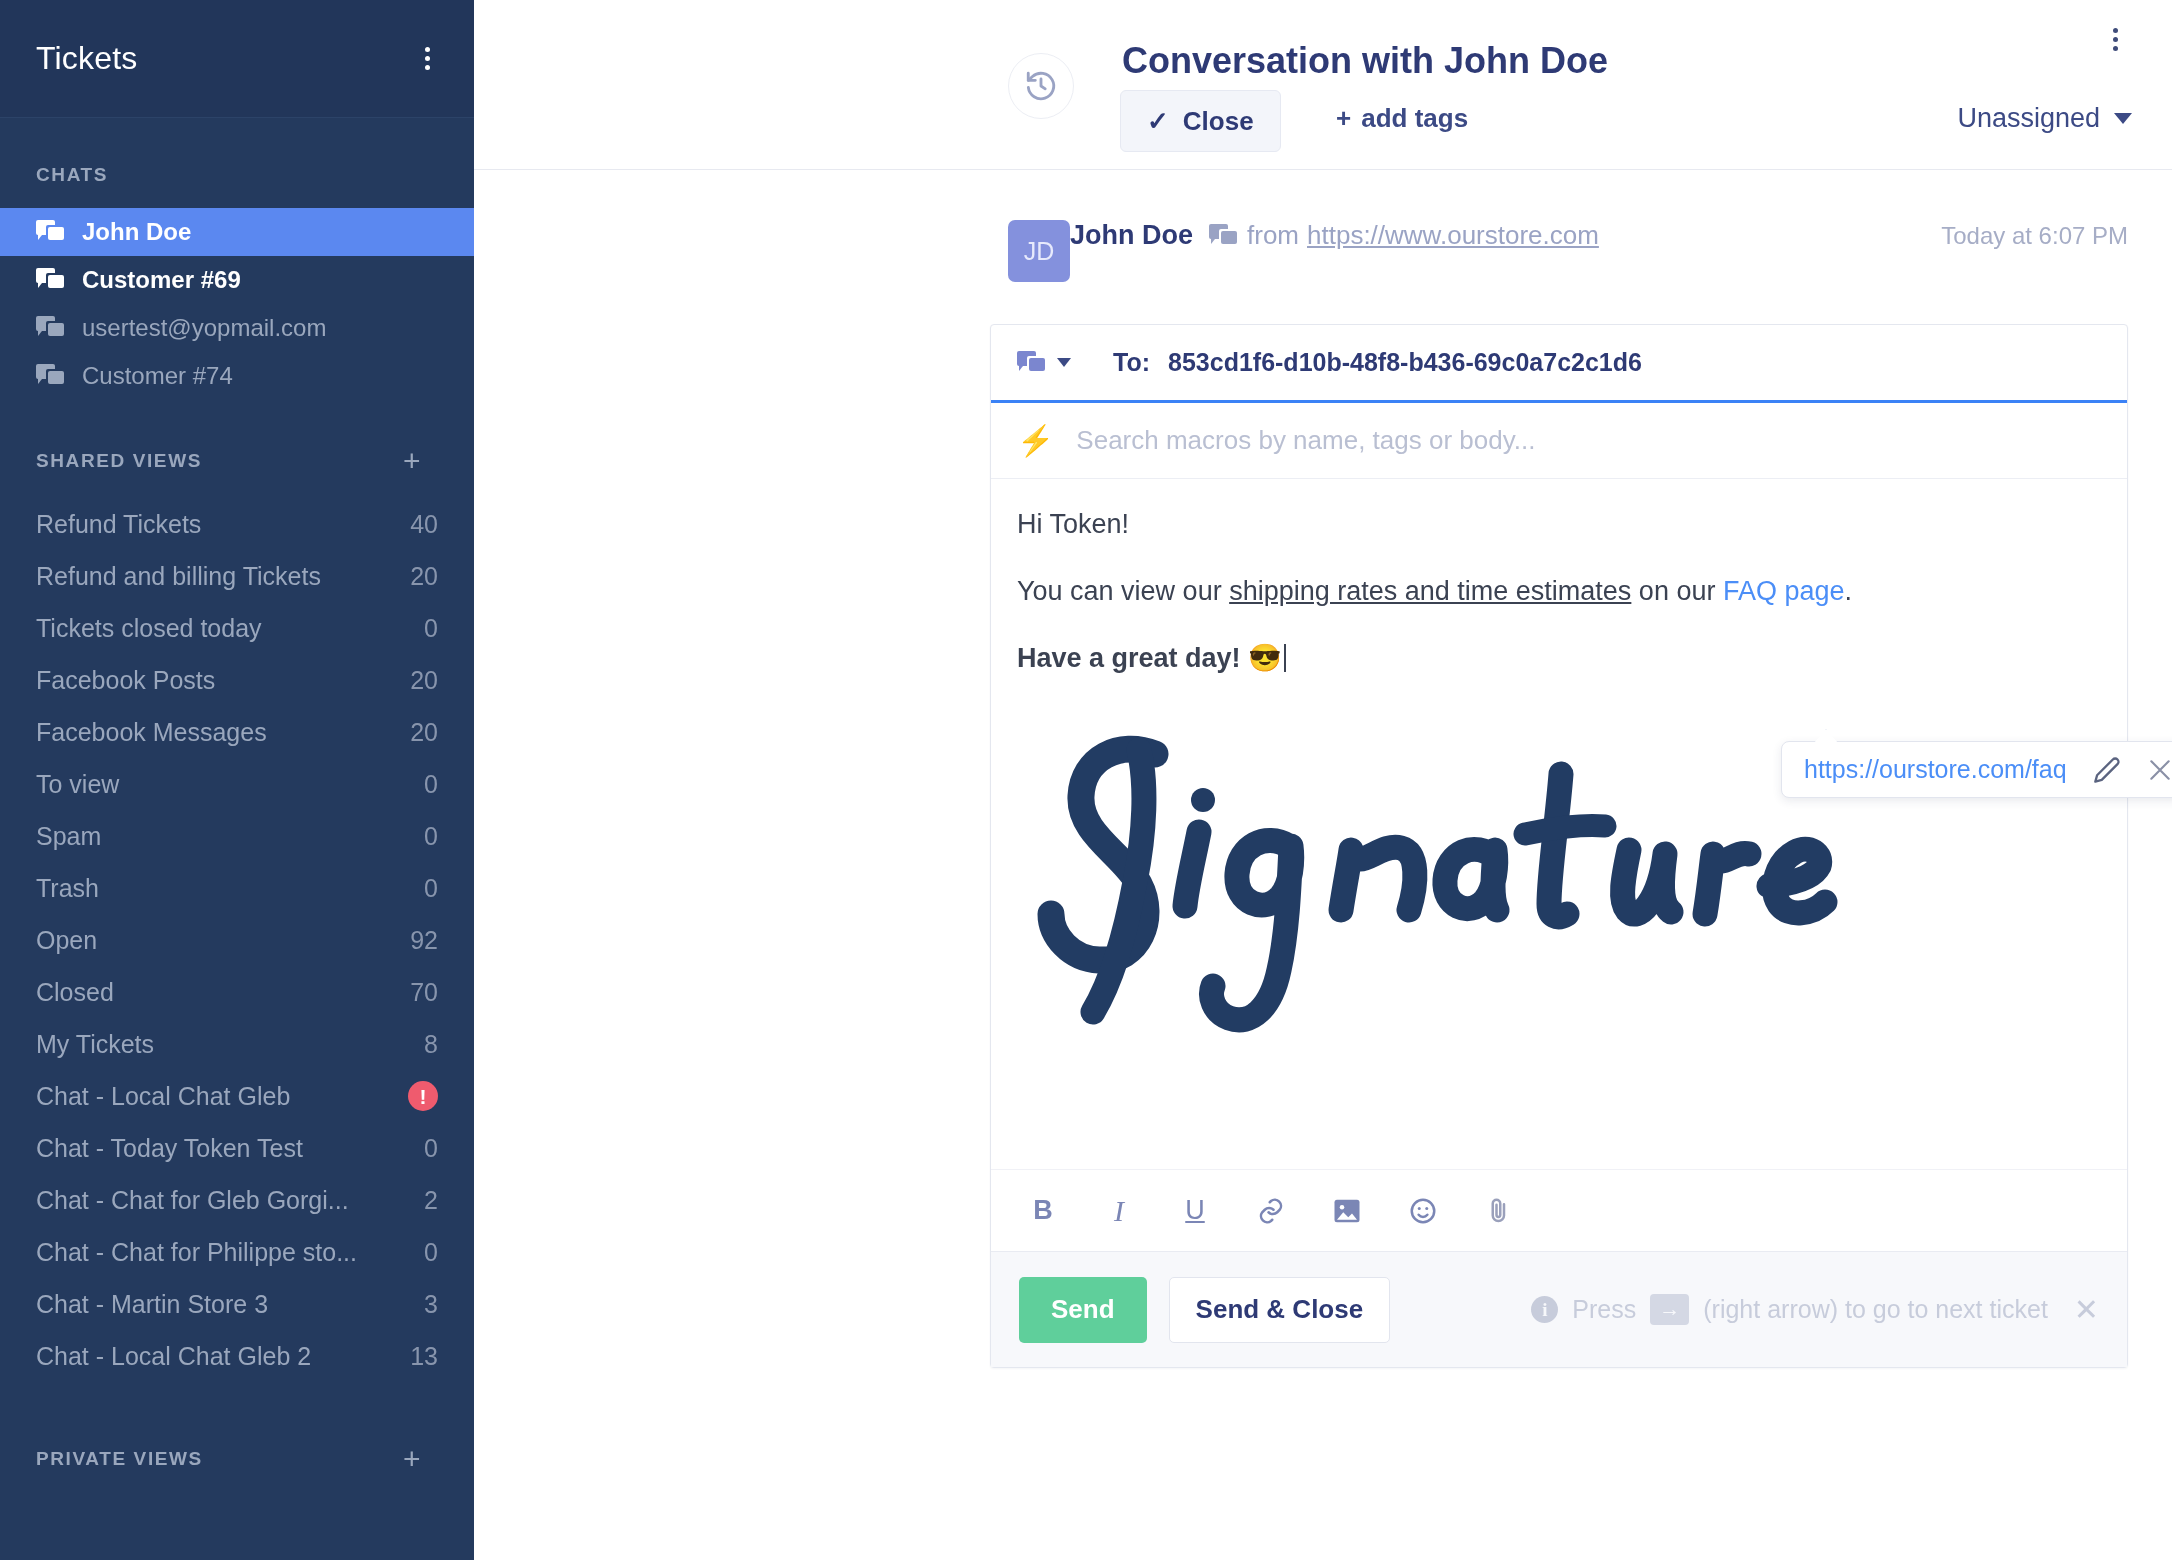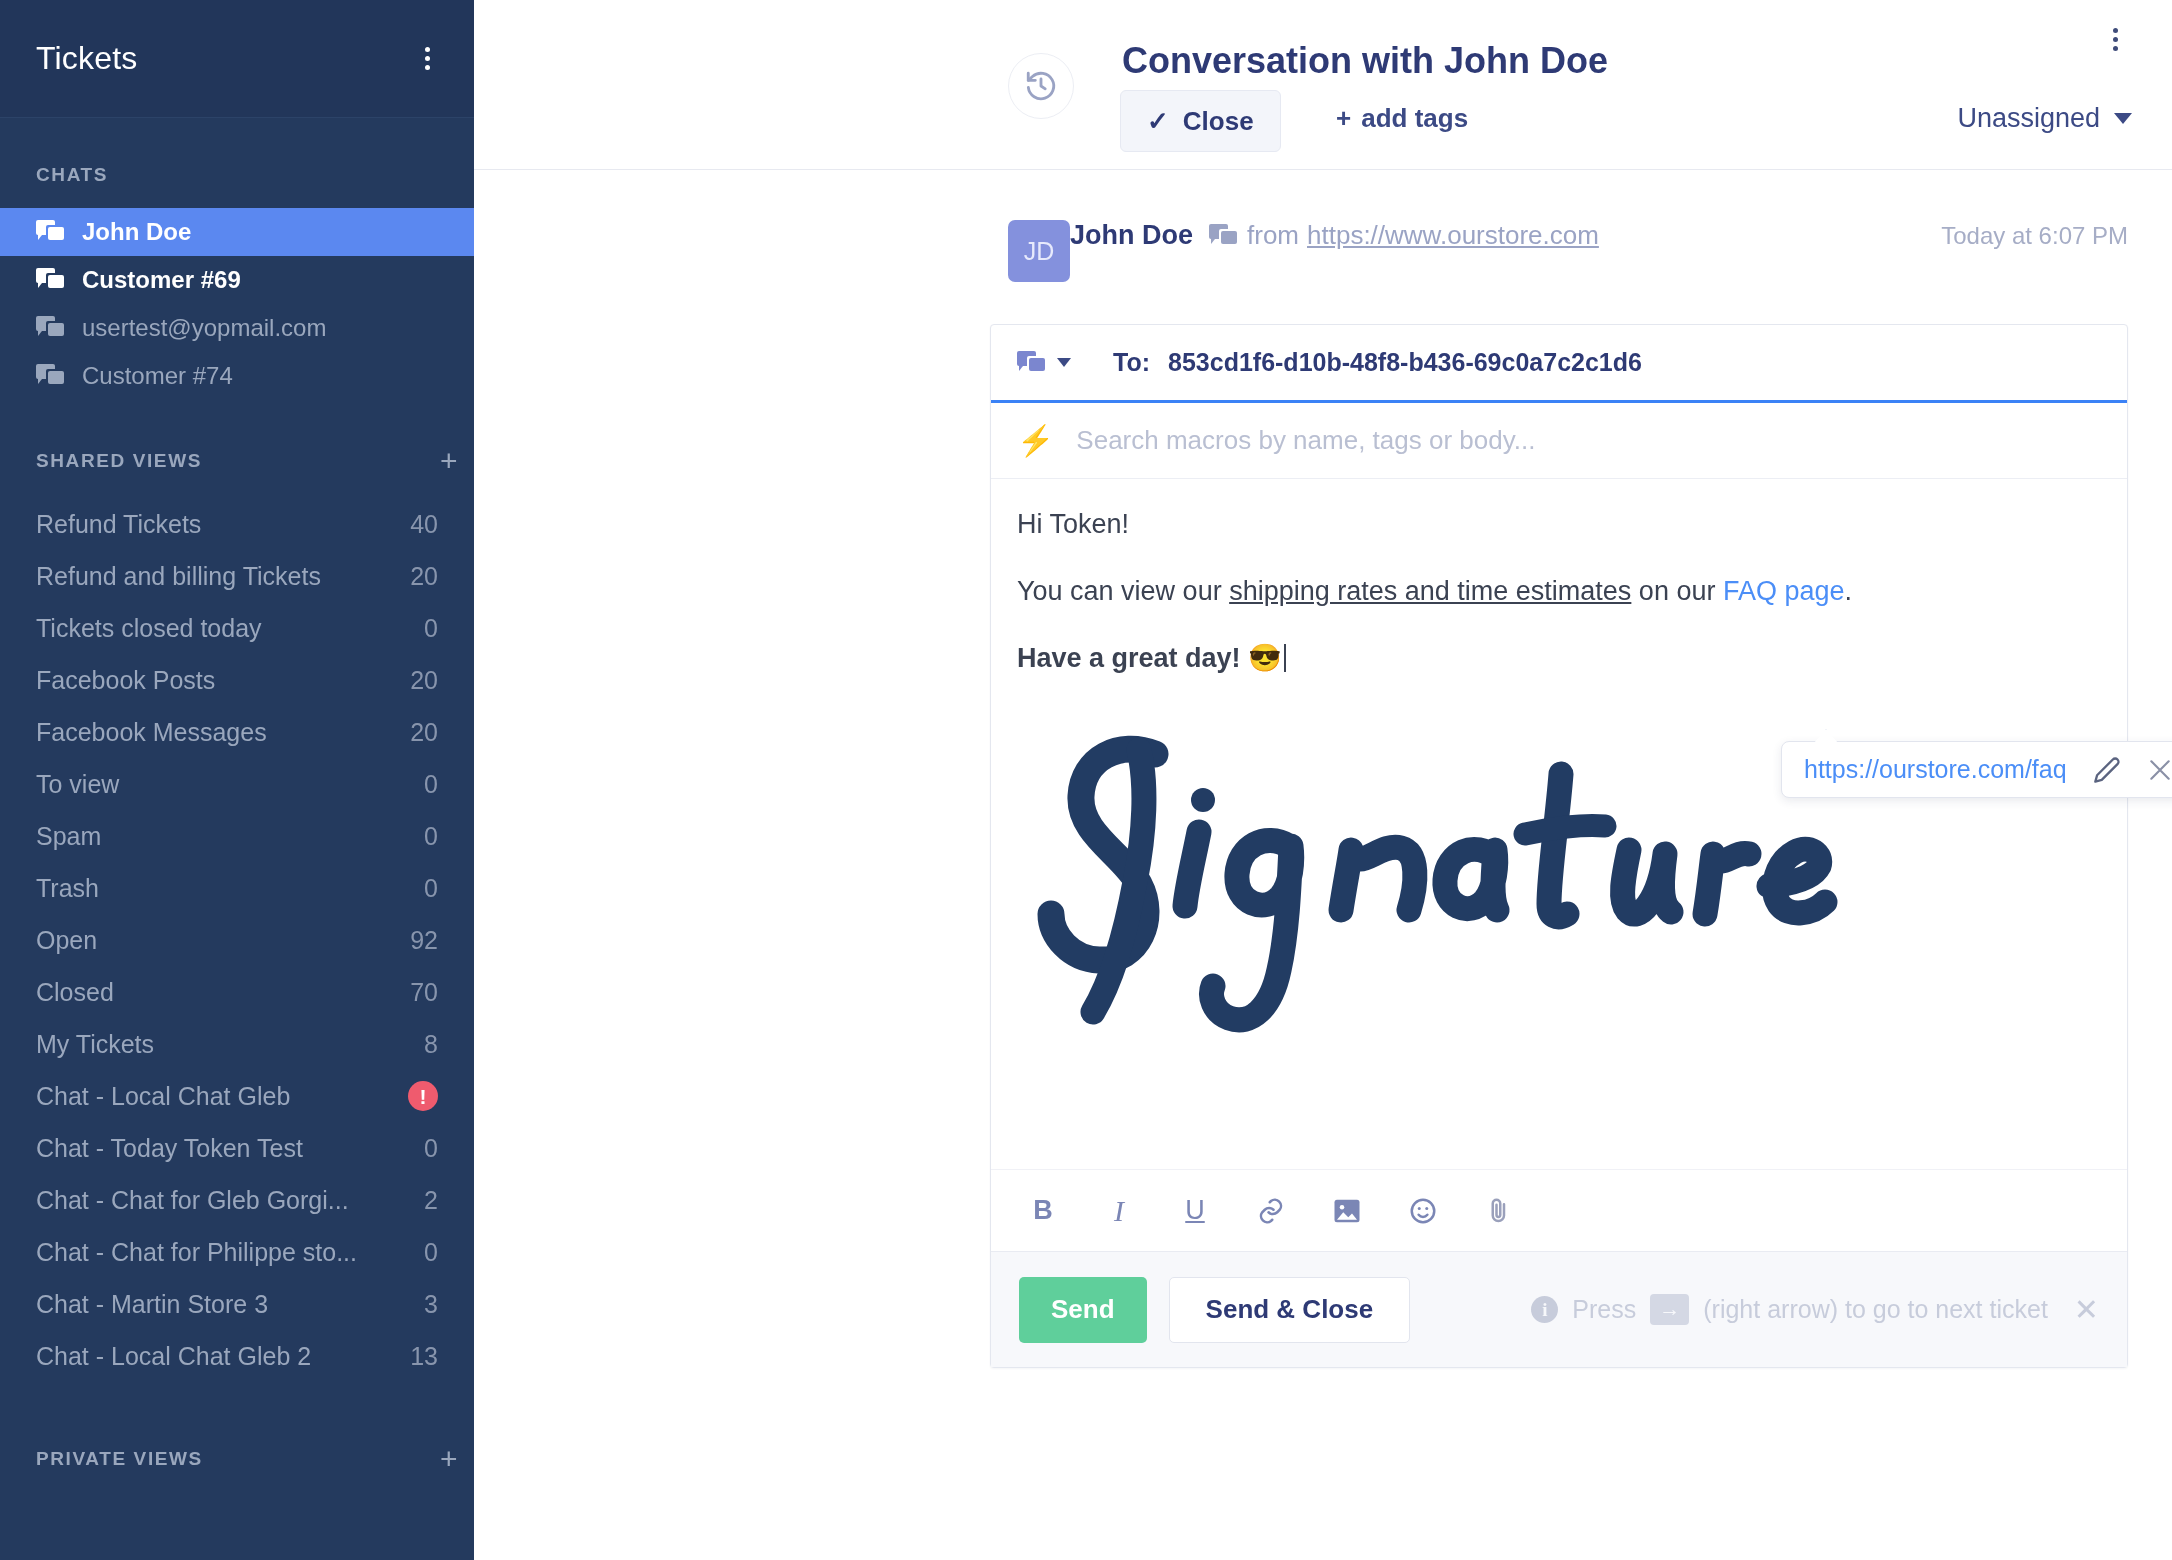--- a/index.html
+++ b/index.html
@@ -26,21 +26,21 @@
     background: #22365a;
     border-bottom: 1px solid #2c4368;
   }
   .sb-title { font-size: 32px; font-weight: normal; color: #ffffff; letter-spacing: .2px;}
   .kebab { display: flex; flex-direction: column; gap: 4px; align-items: center; cursor: pointer; padding: 6px 10px;}
   .kebab i { width: 5px; height: 5px; border-radius: 50%; background: #ffffff; display: block;}
   .kebab.dark i { background: #3f4c7a; }
 
   .sb-section-label {
     font-size: 19px; font-weight: bold; letter-spacing: 1.6px;
-    color: #9aa7bd; padding: 46px 15px 22px 36px;
+    color: #9aa7bd; padding: 46px 52px 22px 36px;
     display: flex; justify-content: space-between; align-items: center;
   }
   .sb-section-label .plus { font-size: 30px; font-weight: 400; color: #9aa7bd; line-height: 1; cursor: pointer;}
 
   .chat-item {
     display: flex; align-items: center; gap: 18px;
     padding: 8px 36px; height: 48px;
     font-size: 24px; color: #9aa7bd; cursor: pointer;
   }
   .chat-item.selected { background: #5b88f0; color: #ffffff; font-weight: bold; }
@@ -197,21 +197,21 @@
   .cmp-actions {
     height: 116px; display: flex; align-items: center; gap: 22px;
     padding: 0 28px; background: #f7f8fb; border-top: 1px solid #e9ebf2;
   }
   .btn-send {
     height: 66px; padding: 0 32px; border-radius: 5px; border: none;
     background: #5fcf9b; color: #ffffff; font-size: 26px; font-weight: bold;
     font-family: "Liberation Sans", sans-serif; cursor: pointer;
   }
   .btn-send-close {
-    height: 66px; padding: 0 36px; border-radius: 5px;
+    height: 66px; padding: 0 26px; border-radius: 5px;
     background: #ffffff; border: 1px solid #e2e5ee; color: #2e3a75;
     font-size: 26px; font-weight: bold;
     font-family: "Liberation Sans", sans-serif; cursor: pointer;
   }
   .hint { margin-left: auto; display: flex; align-items: center; gap: 14px; color: #c7ccdb; font-size: 25px;}
   .hint .ico-info {
     width: 27px; height: 27px; border-radius: 50%; background: #c7ccdb; color: #f7f8fb;
     font-size: 19px; font-weight: bold; display: flex; align-items: center; justify-content: center;
     font-family: "Liberation Serif", serif;
   }

